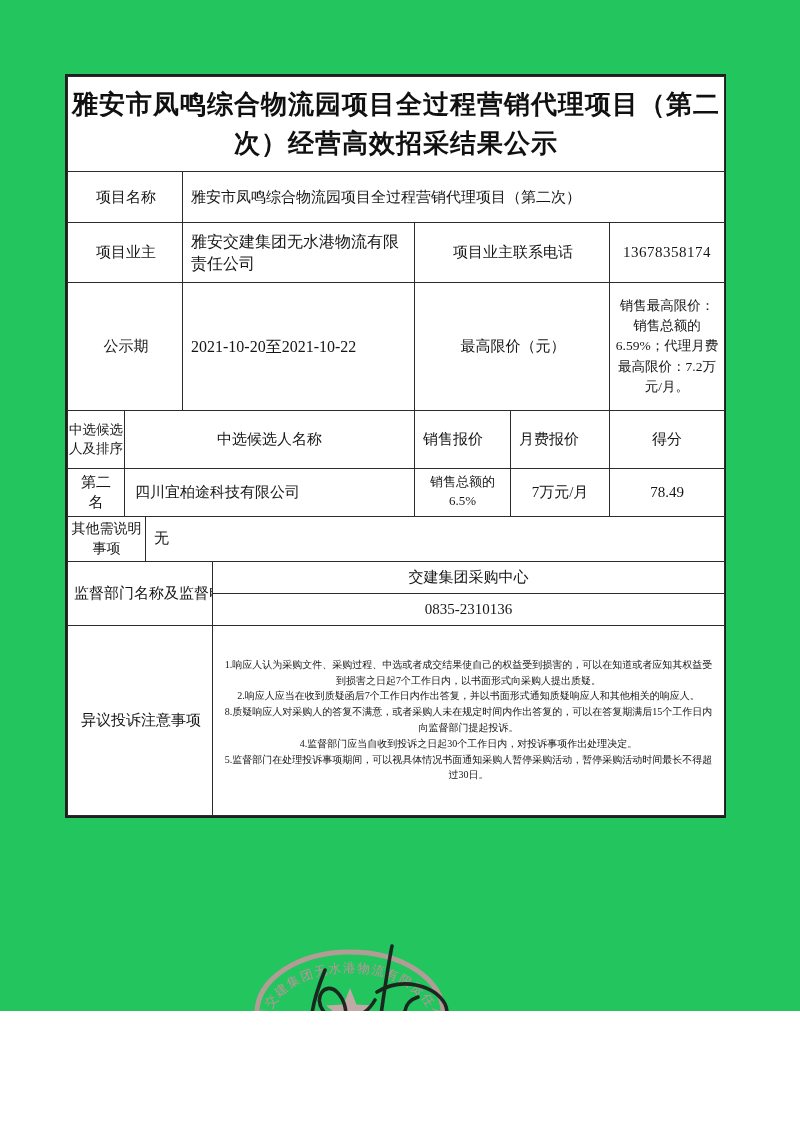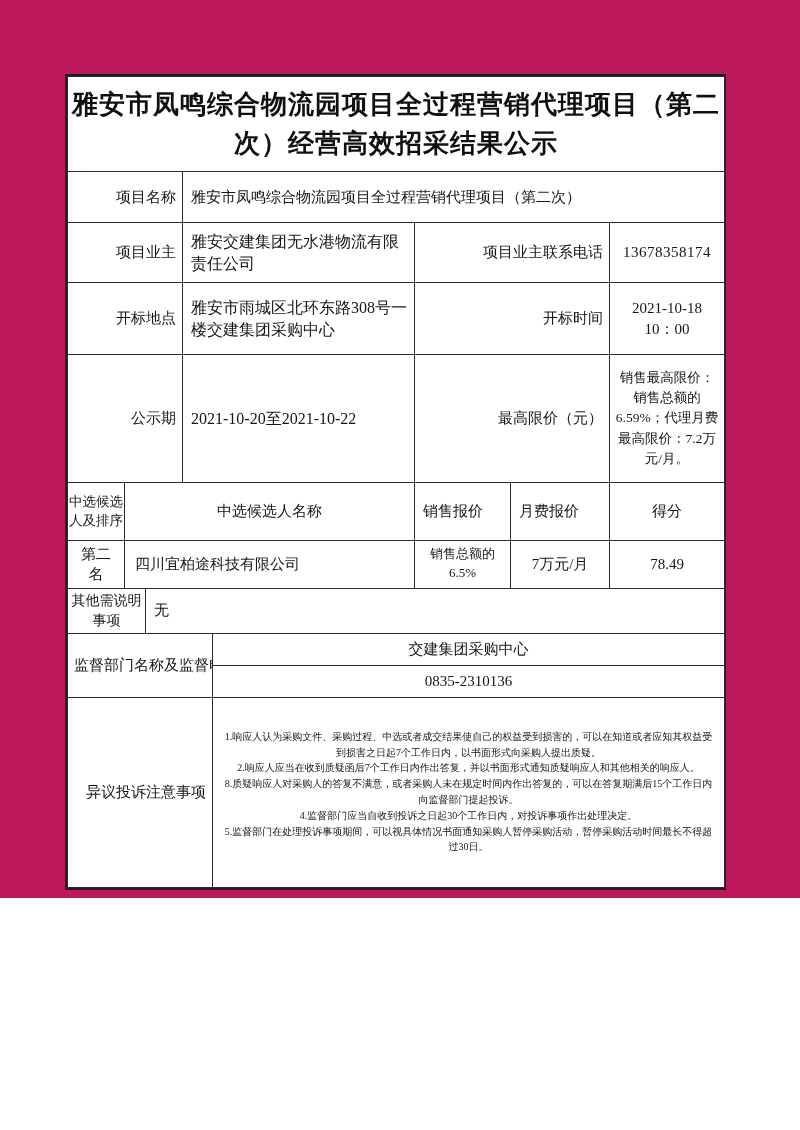--- a/index.html
+++ b/index.html
@@ -1,38 +1,38 @@
 <!DOCTYPE html>
 <html><head>
 <meta charset="utf-8">
 <style>
   html,body{margin:0;padding:0;background:#ffffff;}
   .sheet{
-    position:relative;width:800px;height:898px;background:#be185d;
+    position:relative;width:800px;height:1011px;background:#22c55e;
     font-family:"Liberation Serif","DejaVu Serif",serif;color:#151515;
     overflow:hidden;
   }
   .doc{
     position:absolute;left:65px;top:74px;width:657px;
     border:2px solid #1f1f1f;background:#fff;
   }
   table{border-collapse:collapse;table-layout:fixed;width:657px;}
   table + table{margin-top:-1px;}
   td{
     border:1px solid #2b2b2b;vertical-align:middle;
     font-size:15px;line-height:1.35;padding:3px 6px;
     overflow:hidden;
   }
   .title-cell{
     border:1px solid #2b2b2b;text-align:center;
     font-family:"Liberation Sans","DejaVu Sans",sans-serif;
     font-weight:bold;font-size:26px;line-height:1.5;letter-spacing:1px;
     padding:8px 4px;color:#101010;
   }
-  .lab{text-align:right;padding-left:8px;}
+  .lab{text-align:center;padding-left:8px;}
   .ctr{text-align:center;}
   .val-left{text-align:left;padding-left:8px;}
   .big16{font-size:16px;}
   .phone{text-align:center;font-size:15px;letter-spacing:.5px;}
   .cap-cell{font-size:13.5px;text-align:center;line-height:1.5;padding:4px 5px;}
   .rank-hdr{font-size:13.5px;text-align:center;padding:2px 1px;line-height:1.4;}
   .hdr-left{text-align:left;padding-left:8px;}
   .name-cell{text-align:left;padding-left:10px;font-size:15px;}
   .offer-cell{font-size:13px;text-align:center;line-height:1.45;}
   .score-cell{text-align:center;font-size:15px;}
@@ -63,26 +63,20 @@
       </tr>
       <tr style="height:51px">
         <td class="lab">项目名称</td>
         <td class="val-left" colspan="3">雅安市凤鸣综合物流园项目全过程营销代理项目（第二次）</td>
       </tr>
       <tr style="height:60px">
         <td class="lab">项目业主</td>
         <td class="val-left big16">雅安交建集团无水港物流有限责任公司</td>
         <td class="lab">项目业主联系电话</td>
         <td class="phone">13678358174</td>
-      </tr>
-      <tr style="height:72px">
-        <td class="lab">开标地点</td>
-        <td class="val-left big16">雅安市雨城区北环东路308号一楼交建集团采购中心</td>
-        <td class="lab">开标时间</td>
-        <td class="ctr">2021-10-18 10：00</td>
       </tr>
       <tr style="height:128px">
         <td class="lab">公示期</td>
         <td class="val-left big16">2021-10-20至2021-10-22</td>
         <td class="lab">最高限价（元）</td>
         <td class="cap-cell">销售最高限价：销售总额的6.59%；代理月费最高限价：7.2万元/月。</td>
       </tr>
     </tbody>
       </table>
 

